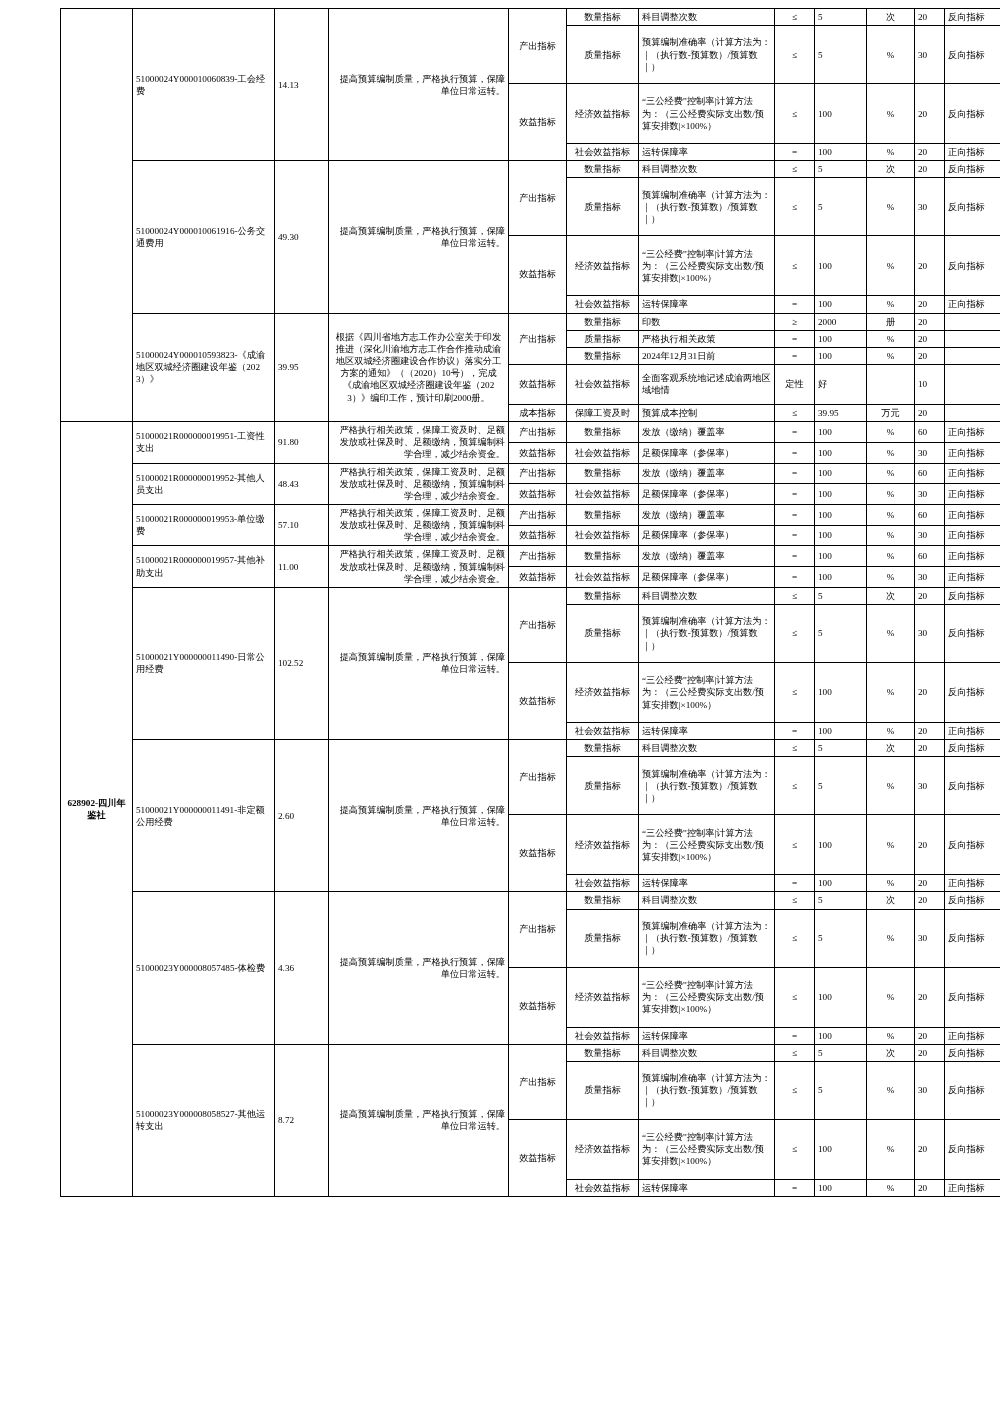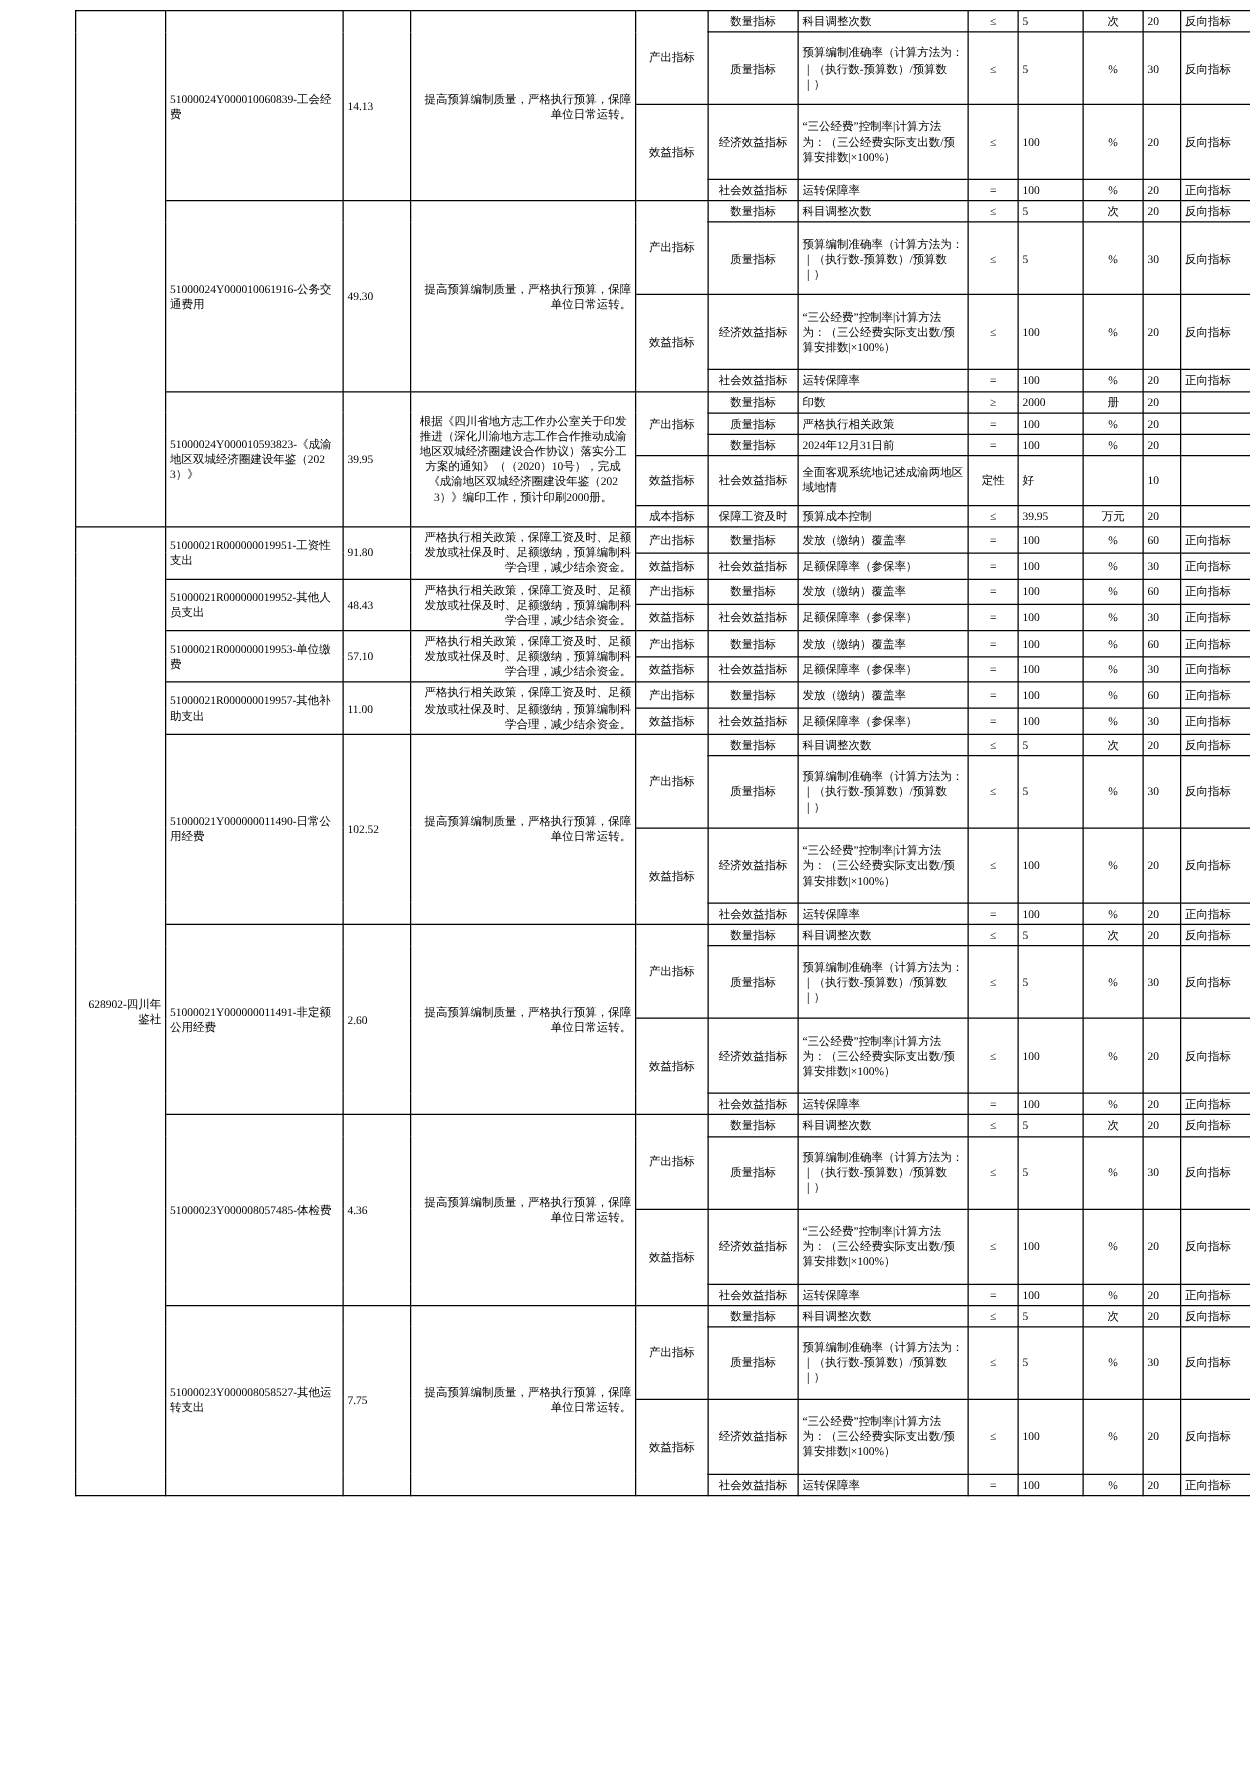--- a/index.html
+++ b/index.html
@@ -38,21 +38,21 @@
   col.c-score{width:30px;}
   col.c-dir{width:62px;}
   .amt{text-align:left;font-family:"Liberation Serif",serif;}
   .sym{text-align:center;}
   .val{text-align:left;padding-left:4px;}
   .unit{text-align:center;}
   .score{text-align:left;padding-left:4px;margin-top:33px;}
   .dir{text-align:left;padding-left:4px;}
   .nm{text-align:left;}
   .lv{text-align:center;font-family:Liberation Serif, serif;}
-  .org{text-align:right;vertical-align:middle;}
+  .org{text-align:center;vertical-align:middle;font-weight:bold;}
   .proj{text-align:left;vertical-align:middle;}
   .goal{text-align:right;vertical-align:middle;}
   .goal-top{text-align:center;vertical-align:top;}
 </style>
 </head>
 <body>
 
 <div id="sheet">
   <table class="perf">
     <colgroup>
@@ -415,21 +415,21 @@
           <td class="lv nm">社会效益指标</td>
           <td class="nm">运转保障率</td>
           <td class="sym">=</td>
           <td class="val">100</td>
           <td class="unit">%</td>
           <td class="score">20</td>
           <td class="dir">正向指标</td>
         </tr>
         <tr style="height: 17px;">
           <td class="proj" rowspan="4">51000023Y000008058527-其他运转支出</td>
-          <td class="amt" rowspan="4">7.75</td>
+          <td class="amt" rowspan="4">8.72</td>
           <td class="goal" rowspan="4">提高预算编制质量，严格执行预算，保障单位日常运转。</td>
           <td class="lv" rowspan="2">产出指标</td>
           <td class="lv nm">数量指标</td>
           <td class="nm">科目调整次数</td>
           <td class="sym">≤</td>
           <td class="val">5</td>
           <td class="unit">次</td>
           <td class="score">20</td>
           <td class="dir">反向指标</td>
         </tr>

